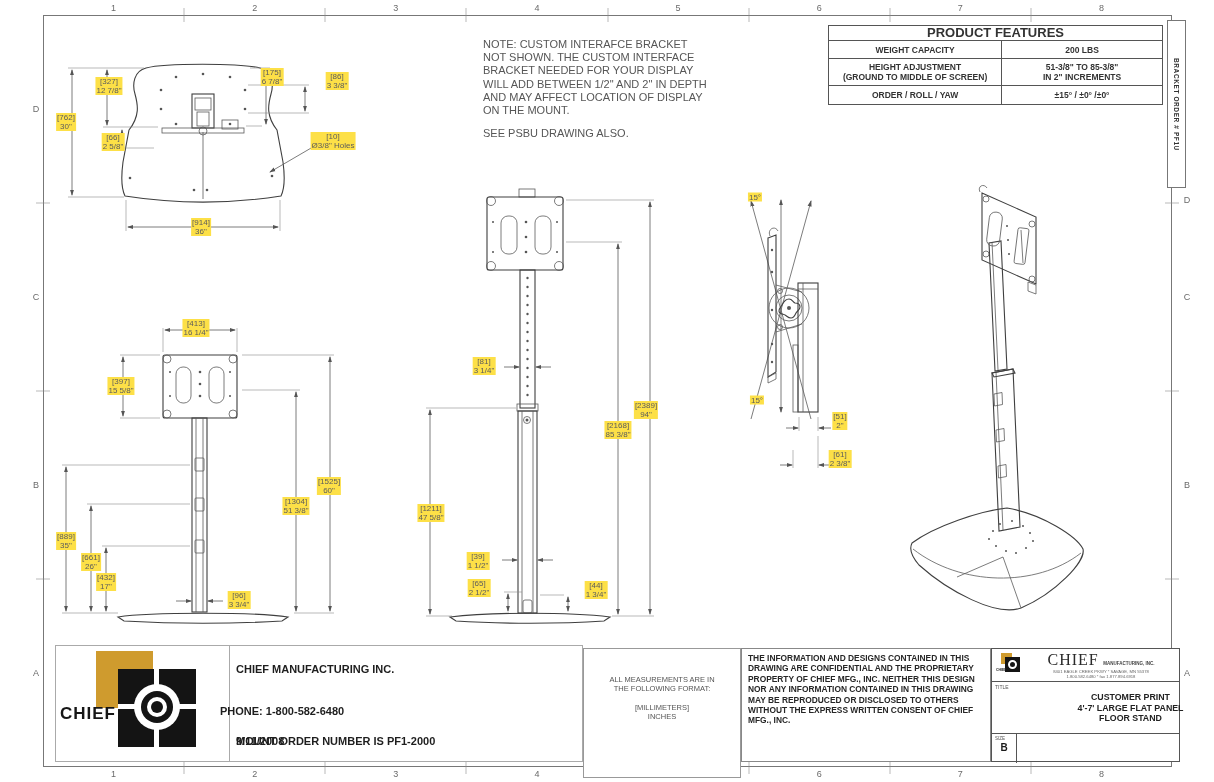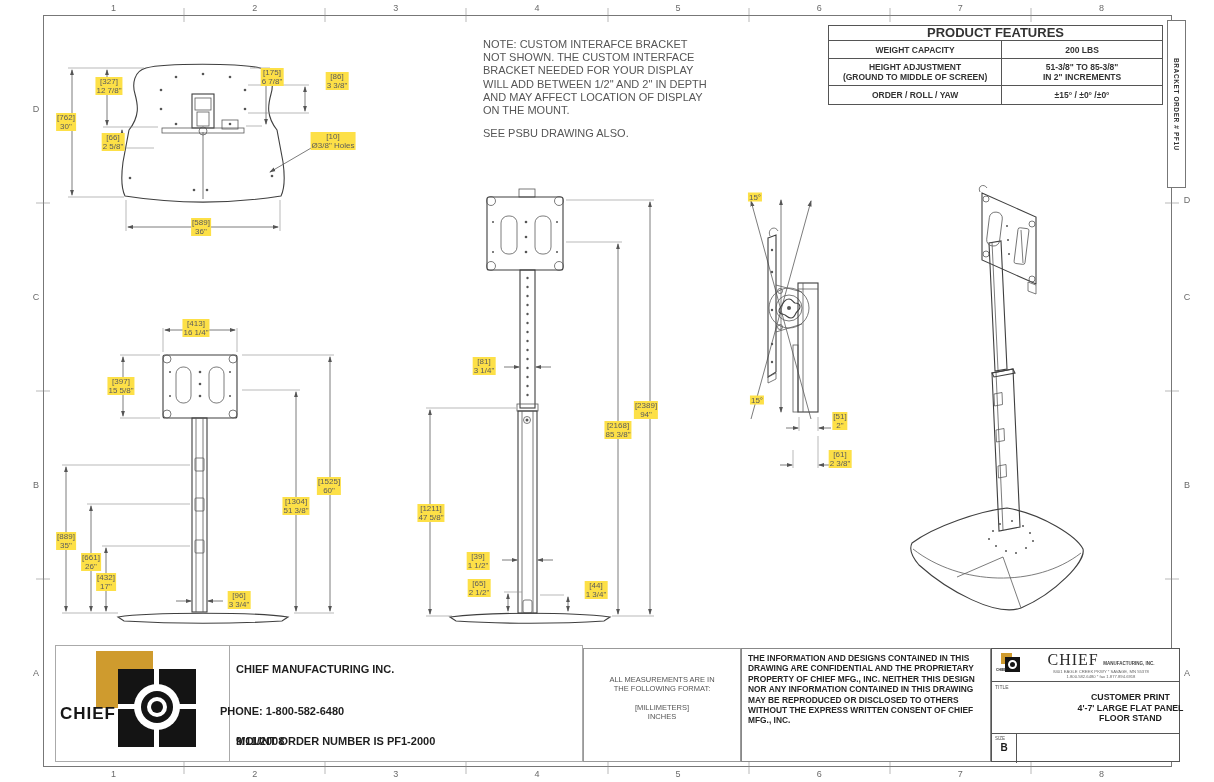--- a/index.html
+++ b/index.html
@@ -41,21 +41,21 @@
   .logo .gold{position:absolute;left:40px;top:5px;width:57px;height:57px;background:#cf9b2e;}
   .logo .bsq{position:absolute;left:62px;top:23px;width:78px;height:78px;background:#141414;}
   .logo .ch{position:absolute;left:62px;top:58px;width:78px;height:5px;background:#fff;}
   .logo .cv{position:absolute;left:98px;top:23px;width:5px;height:78px;background:#fff;}
   .logo .c1{position:absolute;left:78px;top:38px;width:46px;height:46px;border-radius:50%;background:#fff;}
   .logo .c2{position:absolute;left:85px;top:45px;width:32px;height:32px;border-radius:50%;background:#141414;}
   .logo .c3{position:absolute;left:91px;top:51px;width:20px;height:20px;border-radius:50%;background:#fff;}
   .logo .c4{position:absolute;left:95px;top:55px;width:12px;height:12px;border-radius:50%;background:#141414;}
   .logo .word{position:absolute;left:4px;top:58px;font-size:17px;font-weight:bold;color:#161616;letter-spacing:1px;}
   
-  #format-box{left:583px;top:648px;width:158px;height:114px;}
+  #format-box{left:583px;top:648px;width:158px;height:130px;}
   .fmt1{position:absolute;left:0;top:26px;width:100%;text-align:center;font-size:7.5px;line-height:9px;
     color:#555;white-space:pre-line;}
   .fmt2{position:absolute;left:0;top:54px;width:100%;text-align:center;font-size:7.5px;line-height:9px;
     color:#555;white-space:pre-line;}
   
   #legal-box{left:741px;top:648px;width:250px;height:114px;border-color:#888;}
   .legal-text{position:absolute;left:6px;top:4px;width:238px;font-size:8.4px;line-height:10.4px;
     font-weight:bold;color:#262626;}
   
   #title-block{left:991px;top:648px;width:189px;height:114px;border-color:#555;}
@@ -348,21 +348,21 @@
       <div class="dim" style="left: 66px; top: 122px;">[762]
 30"</div>
       <div class="dim" style="left: 100px; top: 142px; margin-left: 13px;">[66]
 2 5/8"</div>
       <div class="dim" style="left: 272px; top: 77px;">[175]
 6 7/8"</div>
       <div class="dim" style="left: 337px; top: 81px;">[86]
 3 3/8"</div>
       <div class="dim" style="left: 333px; top: 141px;">[10]
 Ø3/8" Holes</div>
-      <div class="dim" style="left: 201px; top: 227px;">[589]
+      <div class="dim" style="left: 201px; top: 227px;">[914]
 36"</div>
       <div class="dim" style="left: 196px; top: 328px;">[413]
 16 1/4"</div>
       <div class="dim" style="left: 121px; top: 386px;">[397]
 15 5/8"</div>
       <div class="dim" style="left: 329px; top: 486px;">[1525]
 60"</div>
       <div class="dim" style="left: 296px; top: 506px;">[1304]
 51 3/8"</div>
       <div class="dim" style="left: 66px; top: 541px;">[889]

